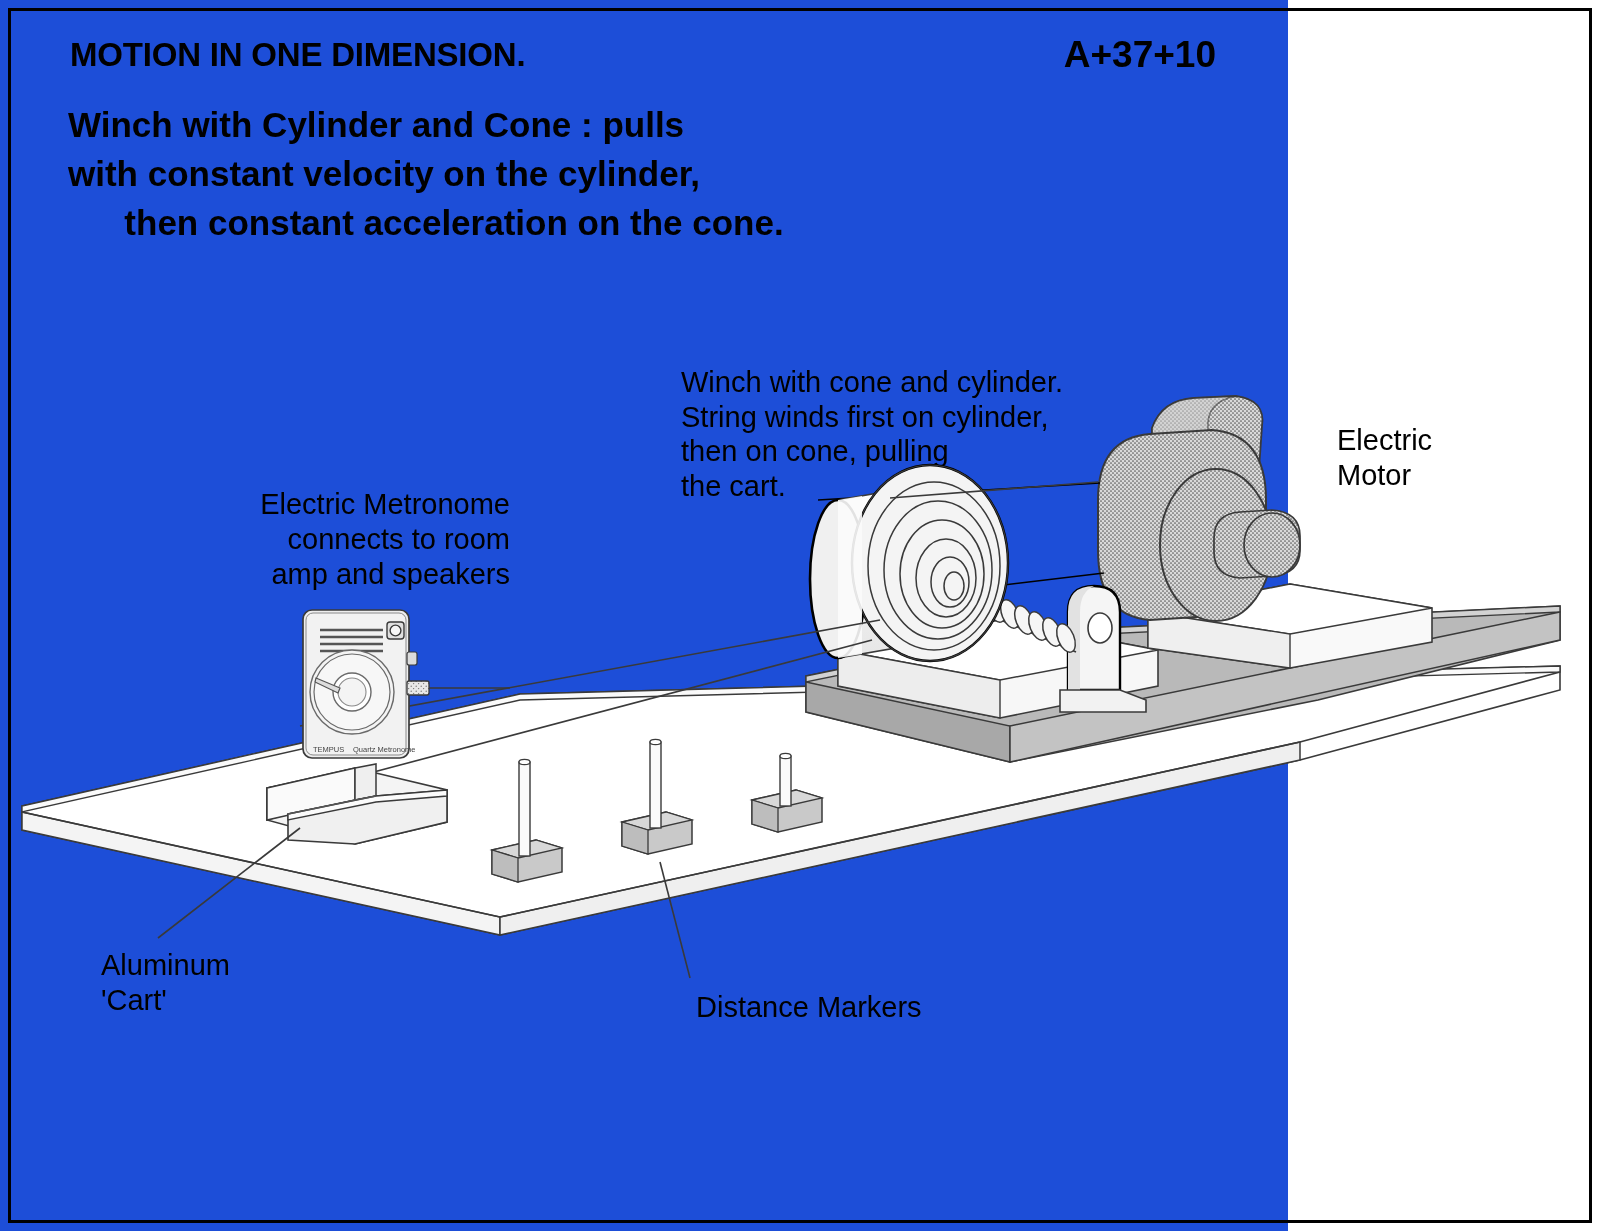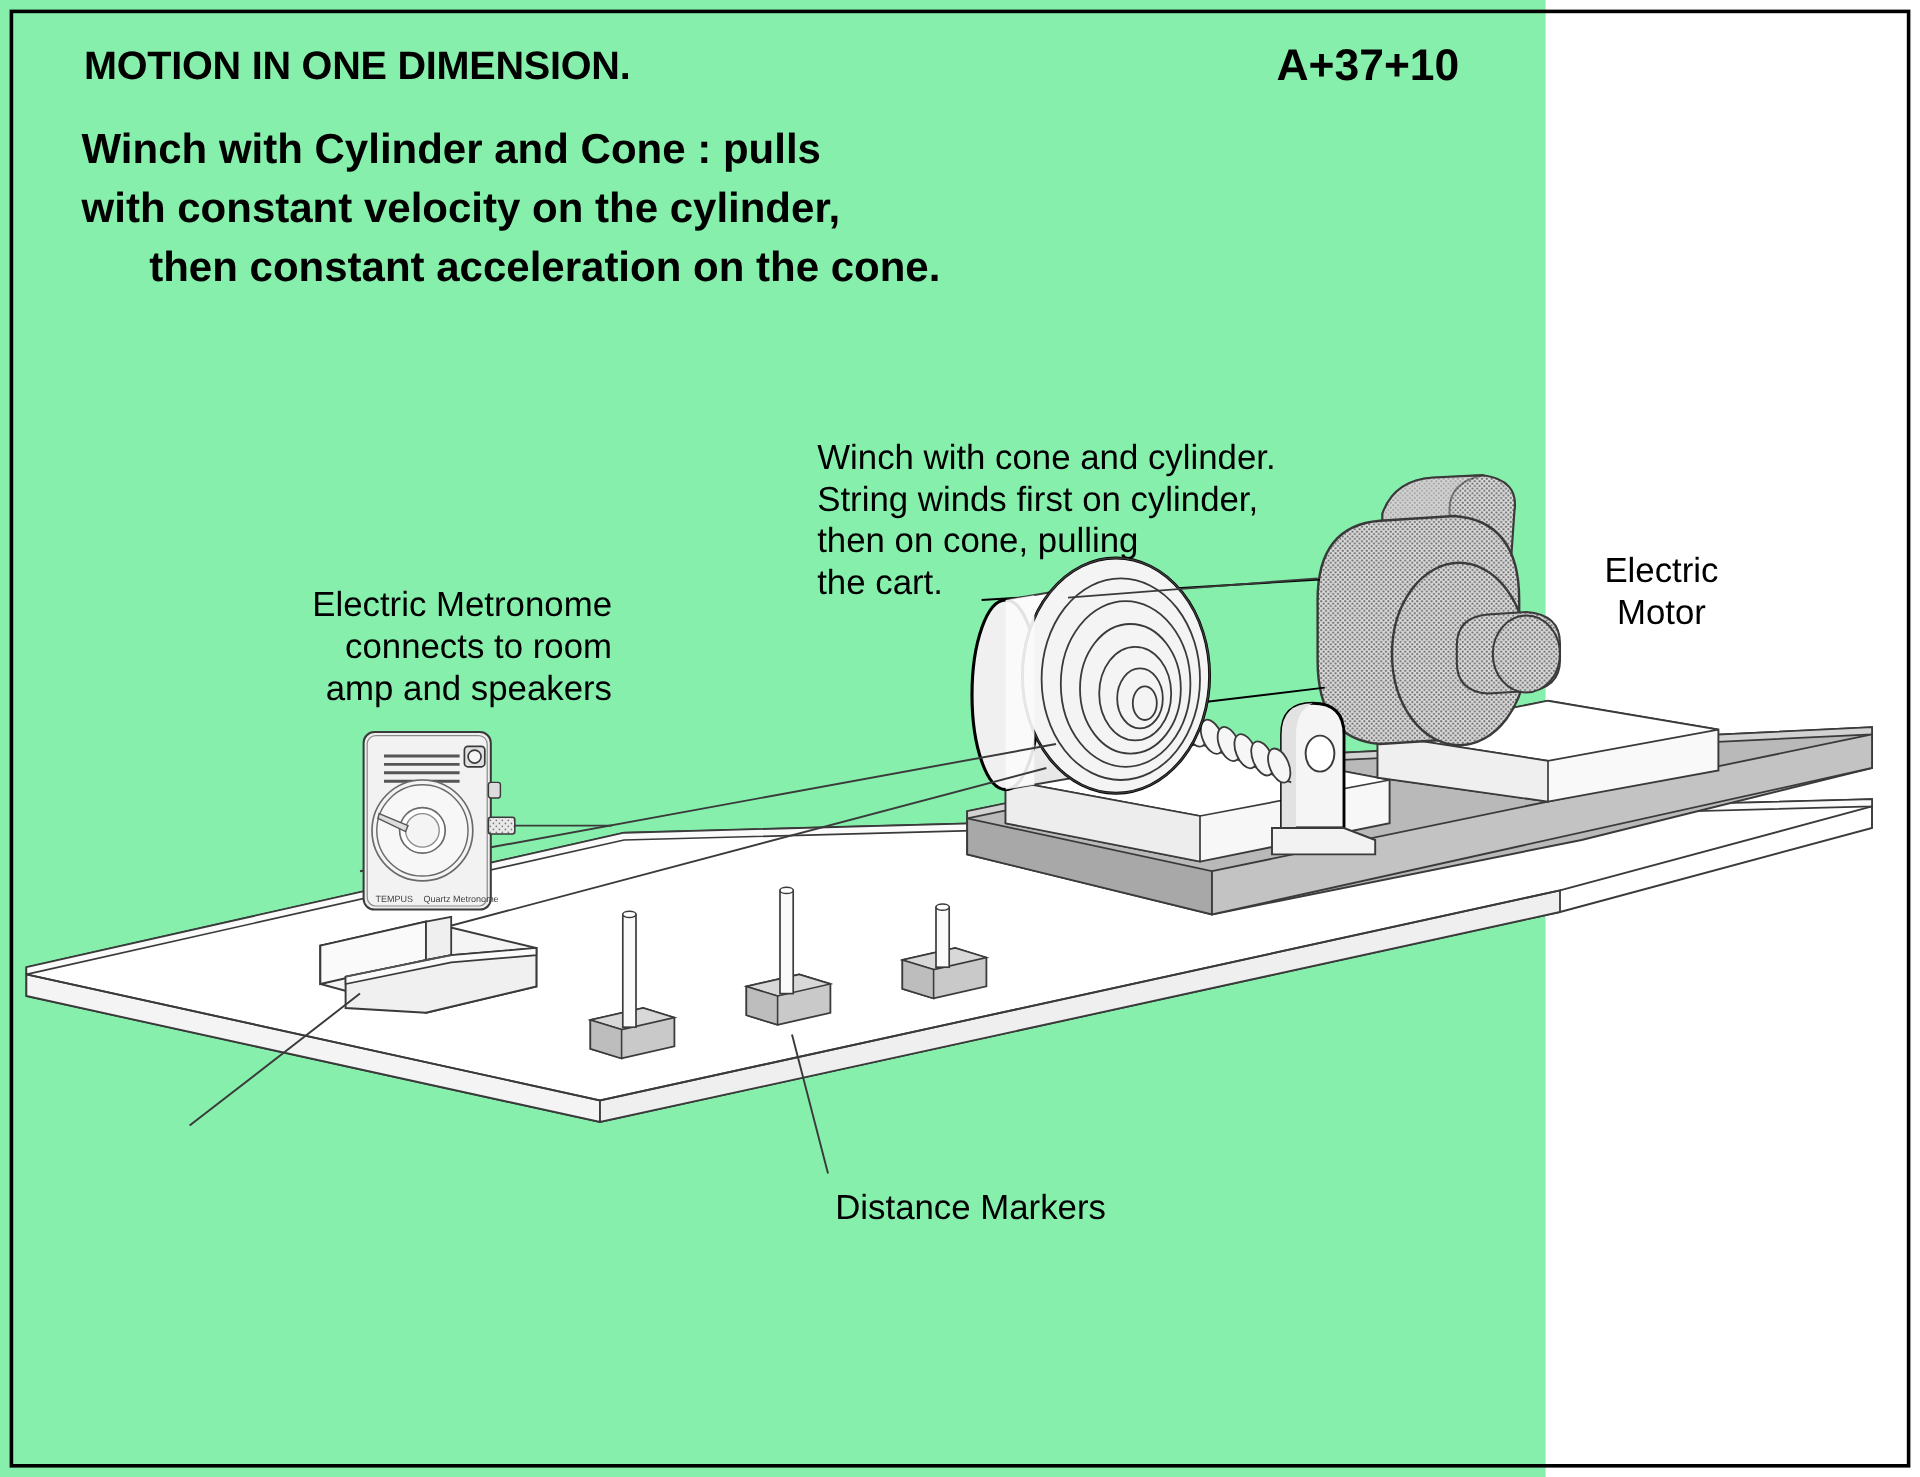--- a/index.html
+++ b/index.html
@@ -1,29 +1,29 @@
 <!DOCTYPE html>
 <html><head>
 <meta charset="utf-8">
 <style>
   html,body{margin:0;padding:0;background:#fff;}
   body{width:1600px;height:1231px;font-family:"Liberation Sans",sans-serif;overflow:hidden;}
-  #page{position:relative;width:1288px;height:1231px;background:#86efac;box-sizing:border-box;}
+  #page{position:relative;width:1288px;height:1231px;background:#1d4ed8;box-sizing:border-box;}
   #frame{position:absolute;left:8px;top:8px;width:1584px;height:1215px;border:3px solid #000;box-sizing:border-box;}
 
   #title{position:absolute;left:70px;top:36px;font-size:33px;font-weight:bold;letter-spacing:-.2px;color:#000;white-space:nowrap;}
   #code{position:absolute;right:72px;top:34px;font-size:37px;font-weight:bold;color:#000;white-space:nowrap;}
 
   #subtitle{position:absolute;left:68px;top:100px;width:772px;font-size:35px;line-height:49px;color:#000;text-align:justify;font-weight:bold;}
   #subtitle .lastline{text-align:center;}
 
   .note{position:absolute;color:#000;font-size:29px;line-height:34.5px;white-space:pre-line;}
   #note-winch{left:681px;top:365px;text-align:left;}
   #note-metronome{left:210px;top:487px;width:300px;text-align:right;line-height:35px;}
-  #note-motor{left:1337px;top:423px;text-align:center;line-height:35px;margin-top:36px;}
+  #note-motor{left:1337px;top:423px;text-align:left;line-height:35px;}
   #note-cart{left:101px;top:948px;text-align:left;line-height:35px;}
   #note-markers{left:674px;top:990px;text-align:center;margin-left:22px;}
 
   svg{position:absolute;left:0;top:0;width:1600px;height:1231px;}
   .ln{fill:none;stroke:#3a3a3a;stroke-width:1.6;}
   .ln2{fill:none;stroke:#000;stroke-width:1.6;}
   .thin{fill:none;stroke:#555;stroke-width:1.3;}
 </style>
 </head>
 <body>
@@ -42,20 +42,22 @@
 
   <div class="note" id="note-winch">Winch with cone and cylinder.
 String winds first on cylinder,
 then on cone, pulling
 the cart.</div>
   <div class="note" id="note-metronome">Electric Metronome
 connects to room
 amp and speakers</div>
   <div class="note" id="note-motor">Electric
 Motor</div>
+  <div class="note" id="note-cart">Aluminum
+'Cart'</div>
   <div class="note" id="note-markers">Distance Markers</div>
 
   <svg viewBox="0 0 1600 1231">
     <defs>
       <pattern id="stipple" width="4" height="4" patternUnits="userSpaceOnUse">
         <rect width="4" height="4" fill="#d9d9d9"></rect>
         <circle cx="1" cy="1" r="0.85" fill="#5a5a5a"></circle>
         <circle cx="3" cy="3" r="0.85" fill="#5a5a5a"></circle>
       </pattern>
       <pattern id="stippleLight" width="5" height="5" patternUnits="userSpaceOnUse">

